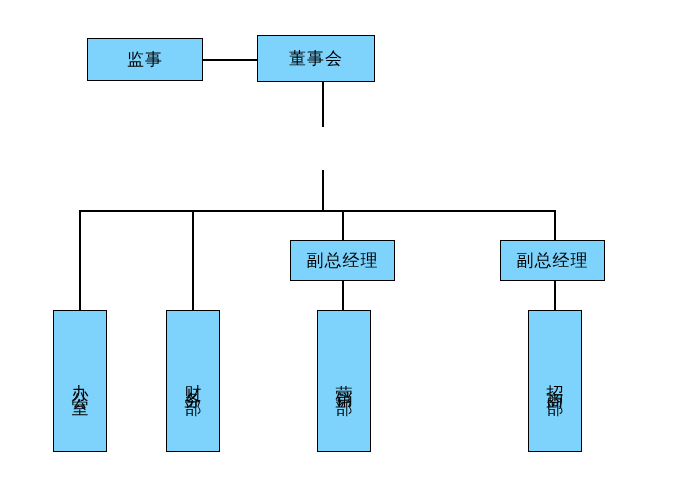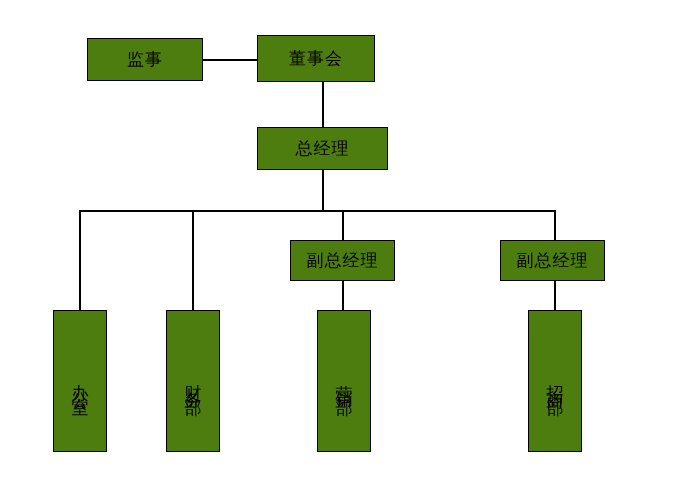--- a/index.html
+++ b/index.html
@@ -15,21 +15,21 @@
   #chart-canvas {
     position: relative;
     width: 678px;
     height: 499px;
     background: #ffffff;
     overflow: hidden;
   }
   .node {
     position: absolute;
     border: 1.6px solid #000000;
-    background: #4d7c0f;
+    background: #7dd3fc;
     box-sizing: border-box;
     display: flex;
     align-items: center;
     justify-content: center;
     text-align: center;
   }
   .node-label {
     font-size: 17px;
     line-height: 1.15;
     letter-spacing: 1px;
@@ -61,23 +61,20 @@
   </div>
 
   <div class="node" style="left:257px; top:35px; width:118px; height:47px;">
     <span class="node-label">董事会</span>
   </div>
 
   <div class="connector h" style="left:203px; top:59px; width:55px;"></div>
 
   <div class="connector v" style="left:322px; top:82px; height:45px;"></div>
 
-  <div class="node" style="left:257px; top:127px; width:131px; height:43px;">
-    <span class="node-label">总经理</span>
-  </div>
 
   <div class="connector v" style="left:322px; top:170px; height:42px;"></div>
 
   <div class="connector h" style="left:79px; top:210px; width:476px;"></div>
 
   <div class="connector v" style="left:79px; top:210px; height:101px;"></div>
 
   <div class="connector v" style="left:192px; top:210px; height:101px;"></div>
 
   <div class="connector v" style="left:342px; top:210px; height:31px;"></div>

